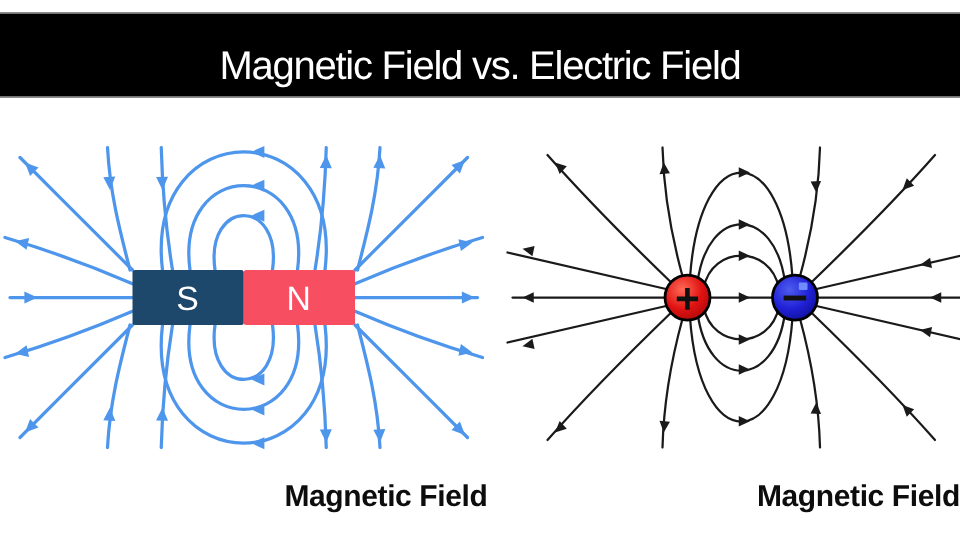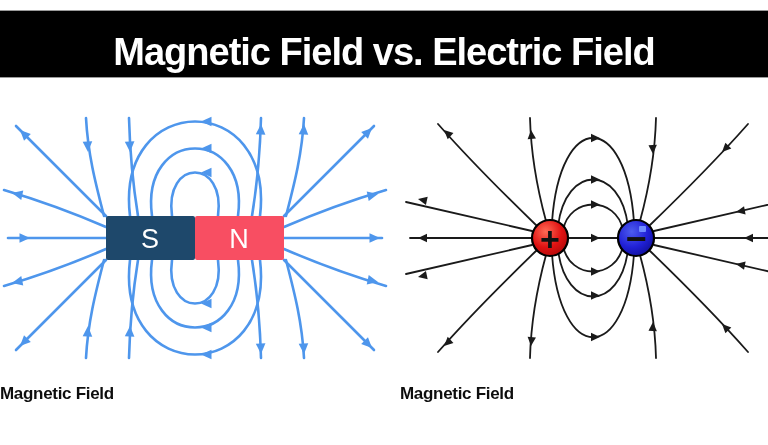--- a/index.html
+++ b/index.html
@@ -9,30 +9,30 @@
     font-family:"Liberation Sans",sans-serif;
   }
   .header-bar{
     position:absolute;left:0;top:10px;width:768px;height:66px;
     background:var(--header-bg,#000);
     border-top:1px solid #9a9a9a;border-bottom:1px solid #9a9a9a;
     display:flex;align-items:center;justify-content:center;
   }
   .page-title{
     color:var(--header-text,#fff);
-    font-size:38px;font-weight:bold;letter-spacing:-1px;
+    font-size:32px;font-weight:normal;letter-spacing:-1px;
     white-space:nowrap;
     margin-top:16px;
   }
   .diagram{position:absolute;top:100px;}
   .diagram.left{left:0;width:390px;height:280px;}
   .diagram.right{left:400px;width:368px;height:280px;}
   .caption{
-    position:absolute;top:384px;text-align:left;
-    font-size:17px;font-weight:bold;color:var(--caption-color,#0d0d0d);
+    position:absolute;top:384px;text-align:right;
+    font-size:24px;font-weight:bold;color:var(--caption-color,#0d0d0d);
     letter-spacing:-0.3px;
   }
   .caption.left{left:0;width:390px;}
   .caption.right{left:400px;width:368px;}
   .bl{stroke:var(--field-blue,#4E96EC);stroke-width:2.6;fill:none;stroke-linecap:round;}
   .kl{stroke:var(--line-black,#1a1a1a);stroke-width:1.8;fill:none;stroke-linecap:round;}
   .ba{fill:var(--field-blue,#4E96EC);}
   .ka{fill:var(--line-black,#1a1a1a);}
   .pole-label{fill:#fff;font-size:27px;font-family:"Liberation Sans",sans-serif;}
   .charge-sign{font-weight:bold;fill:#111;font-family:"Liberation Sans",sans-serif;}

